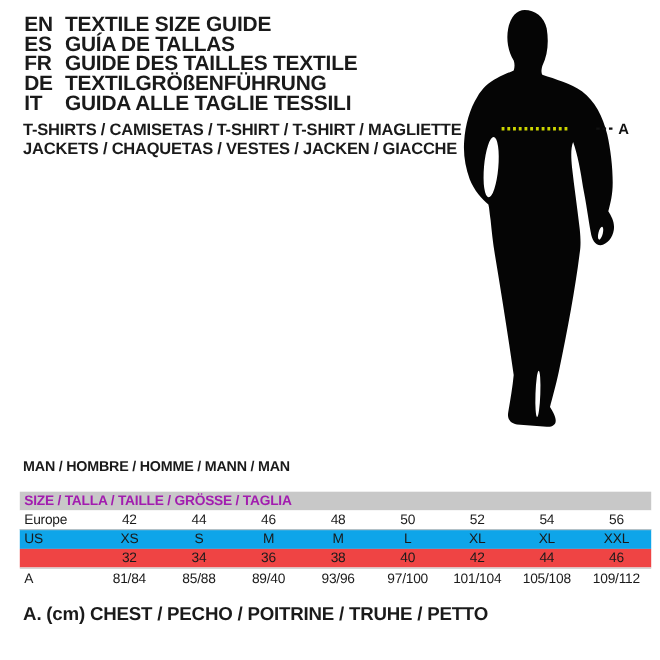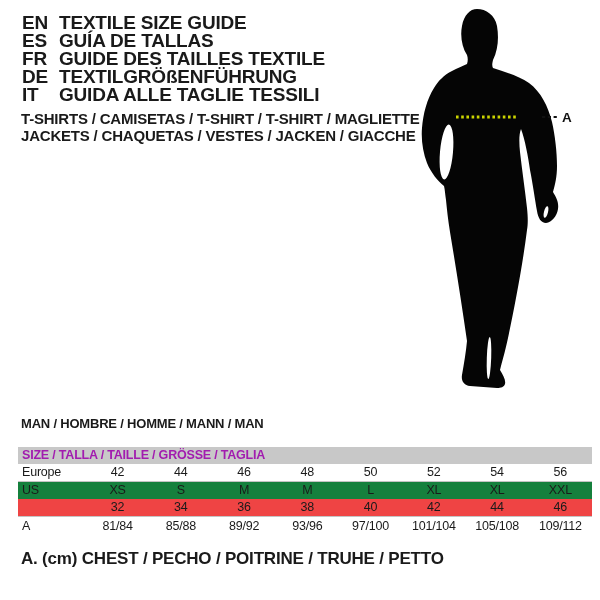--- a/index.html
+++ b/index.html
@@ -26,21 +26,21 @@
                  line-height:16px;white-space:nowrap;}
 
   
   .size-table{position:absolute;left:18px;top:447px;width:574px;font-size:12.5px;}
   .t-header{background:#c8c8c8;height:17px;line-height:17px;padding-left:4px;
             font-weight:bold;color:#a21caf;}
   .t-row{display:flex;height:17px;line-height:17px;align-items:center;}
   .t-label{flex:0 0 64px;padding-left:4px;}
   .t-cell{flex:1 1 0;text-align:center;}
   .row-europe{background:#ffffff;}
-  .row-us{background:#15803d;border-top:1px solid #c4c4c4;}
+  .row-us{background:#0ea5e9;border-top:1px solid #c4c4c4;}
   .row-blank{background:#ef4444;}
   .row-a{background:#ffffff;border-top:1px solid #c4c4c4;height:18px;line-height:18px;}
 
   
   .footnote{position:absolute;left:21px;top:549px;font-size:17px;font-weight:bold;
             white-space:nowrap;}
 </style>
 </head>
 <body>
 
@@ -162,21 +162,21 @@
       <span class="t-cell">40</span>
       <span class="t-cell">42</span>
       <span class="t-cell">44</span>
       <span class="t-cell">46</span>
     </div>
 
     <div class="t-row row-a">
       <span class="t-label">A</span>
       <span class="t-cell">81/84</span>
       <span class="t-cell">85/88</span>
-      <span class="t-cell">89/92</span>
+      <span class="t-cell">89/40</span>
       <span class="t-cell">93/96</span>
       <span class="t-cell">97/100</span>
       <span class="t-cell">101/104</span>
       <span class="t-cell">105/108</span>
       <span class="t-cell">109/112</span>
     </div>
   </div>
 
   <div class="footnote">A. (cm) CHEST / PECHO / POITRINE / TRUHE / PETTO</div>
 

